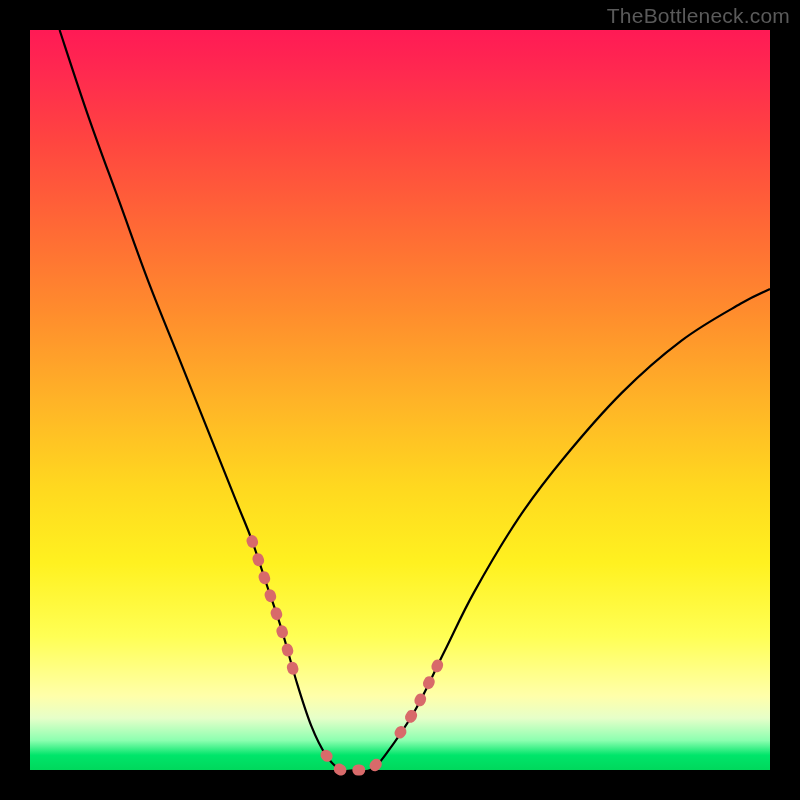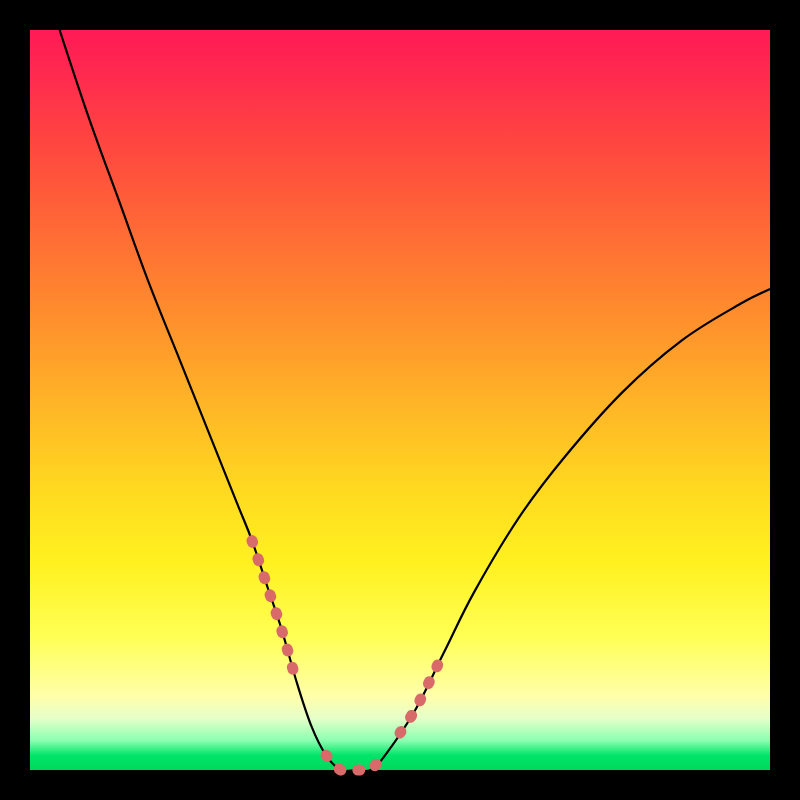--- a/index.html
+++ b/index.html
@@ -59,20 +59,21 @@
     width: 740px;
     height: 740px;
     overflow: visible;
   }
 </style>
 </head>
 <body>
 
 <div class="stage">
 
+  <div class="watermark">TheBottleneck.com</div>
 
   <div class="plot-area">
 
     <svg class="curve" viewBox="0 0 740 740" preserveAspectRatio="none">
 
       <path id="main-curve" fill="none" stroke="#000" stroke-width="2.2" d="M 29.6 0.0 C 34.9 16.0, 48.5 58.2, 59.2 88.8 C 69.9 119.4, 78.1 140.9, 88.8 170.2 C 99.5 199.5, 107.7 223.6, 118.4 251.6 C 129.1 279.6, 137.3 299.0, 148.0 325.6 C 158.7 352.2, 166.9 373.0, 177.6 399.6 C 188.3 426.2, 199.2 453.6, 207.2 473.6 C 215.2 493.6, 216.7 495.9, 222.0 510.6 C 227.3 525.3, 231.5 539.0, 236.8 555.0 C 242.1 571.0, 246.3 582.1, 251.6 599.4 C 256.9 616.7, 261.1 633.9, 266.4 651.2 C 271.7 668.5, 275.9 682.3, 281.2 695.6 C 286.5 708.9, 290.7 717.2, 296.0 725.2 C 301.3 733.2, 305.5 737.3, 310.8 740.0 C 316.1 742.7, 320.3 740.0, 325.6 740.0 C 330.9 740.0, 335.1 742.7, 340.4 740.0 C 345.7 737.3, 347.2 735.9, 355.2 725.2 C 363.2 714.5, 374.1 699.4, 384.8 680.8 C 395.5 662.2, 403.7 642.9, 414.4 621.6 C 425.1 600.3, 430.7 586.4, 444.0 562.4 C 457.3 538.4, 472.4 512.4, 488.4 488.4 C 504.4 464.4, 514.2 451.8, 532.8 429.2 C 551.4 406.6, 570.7 383.9, 592.0 362.6 C 613.3 341.3, 629.9 326.8, 651.2 310.8 C 672.5 294.8, 694.4 283.1, 710.4 273.8 C 726.4 264.5, 734.7 261.7, 740.0 259.0"></path>
 
       <path id="hl-left" fill="none" stroke="#d86a6a" stroke-width="11" stroke-linecap="round" stroke-dasharray="2 17" d="M 222.0 510.6 C 223.0 513.6, 225.6 521.3, 227.5 527.3 C 229.5 533.2, 231.1 537.9, 233.1 543.9 C 235.1 549.9, 236.7 554.6, 238.7 560.5 C 240.6 566.5, 242.2 571.2, 244.2 577.2 C 246.2 583.2, 247.8 587.5, 249.8 593.9 C 251.7 600.2, 253.3 605.5, 255.3 612.4 C 257.3 619.2, 258.9 624.8, 260.8 631.8 C 262.8 638.8, 265.4 647.7, 266.4 651.2"></path>
       <path id="hl-min" fill="none" stroke="#d86a6a" stroke-width="11" stroke-linecap="round" stroke-dasharray="2 17" d="M 296.0 725.2 C 297.3 726.5, 300.7 729.9, 303.4 732.6 C 306.1 735.3, 308.1 738.7, 310.8 740.0 C 313.5 741.3, 315.5 740.0, 318.2 740.0 C 320.9 740.0, 322.9 740.0, 325.6 740.0 C 328.3 740.0, 330.3 740.0, 333.0 740.0 C 335.7 740.0, 337.7 741.3, 340.4 740.0 C 343.1 738.7, 345.1 735.3, 347.8 732.6 C 350.5 729.9, 353.9 726.5, 355.2 725.2"></path>
       <path id="hl-right" fill="none" stroke="#d86a6a" stroke-width="11" stroke-linecap="round" stroke-dasharray="2 17" d="M 370.0 703.0 C 371.0 701.5, 373.6 697.7, 375.5 694.7 C 377.5 691.7, 379.1 689.5, 381.1 686.4 C 383.1 683.2, 384.7 680.8, 386.6 677.1 C 388.6 673.4, 390.2 670.0, 392.2 666.0 C 394.2 662.0, 395.8 658.9, 397.8 654.9 C 399.7 650.9, 401.3 647.8, 403.3 643.8 C 405.3 639.8, 406.9 636.7, 408.8 632.7 C 410.8 628.7, 413.4 623.6, 414.4 621.6"></path>

